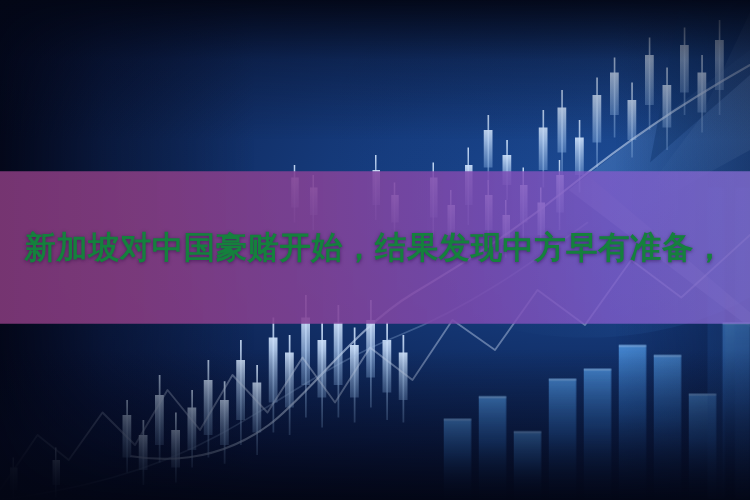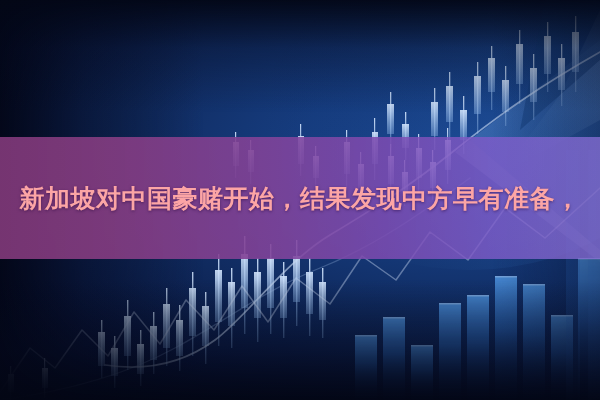--- a/index.html
+++ b/index.html
@@ -35,21 +35,21 @@
       rgba(129,66,150,.90) 42%,
       rgba(126,76,178,.86) 64%,
       rgba(128,92,202,.80) 82%,
       rgba(140,112,216,.74) 100%);
   }
   .banner-text{
     position:absolute;left:0;right:0;top:137px;height:122px;
     display:flex;flex-direction:column;
     align-items:center;justify-content:center;
     gap:4px;
-    color:#fca5a5;
+    color:#15803d;
     font-size:25px;
     font-weight:bold;
     letter-spacing:.5px;
     text-shadow:0 1px 3px rgba(40,10,60,.55);
     white-space:nowrap;
   }
   .headline-line{line-height:1.28;}
 </style>
 </head>
 <body>

